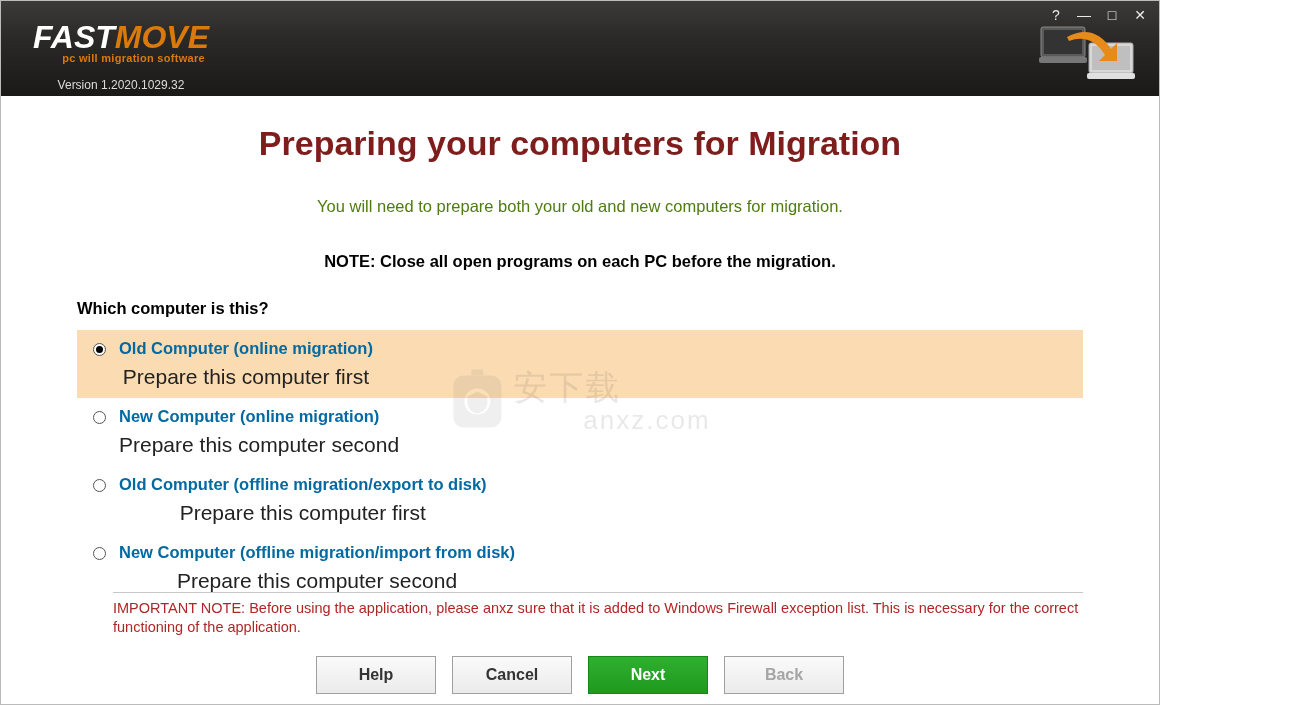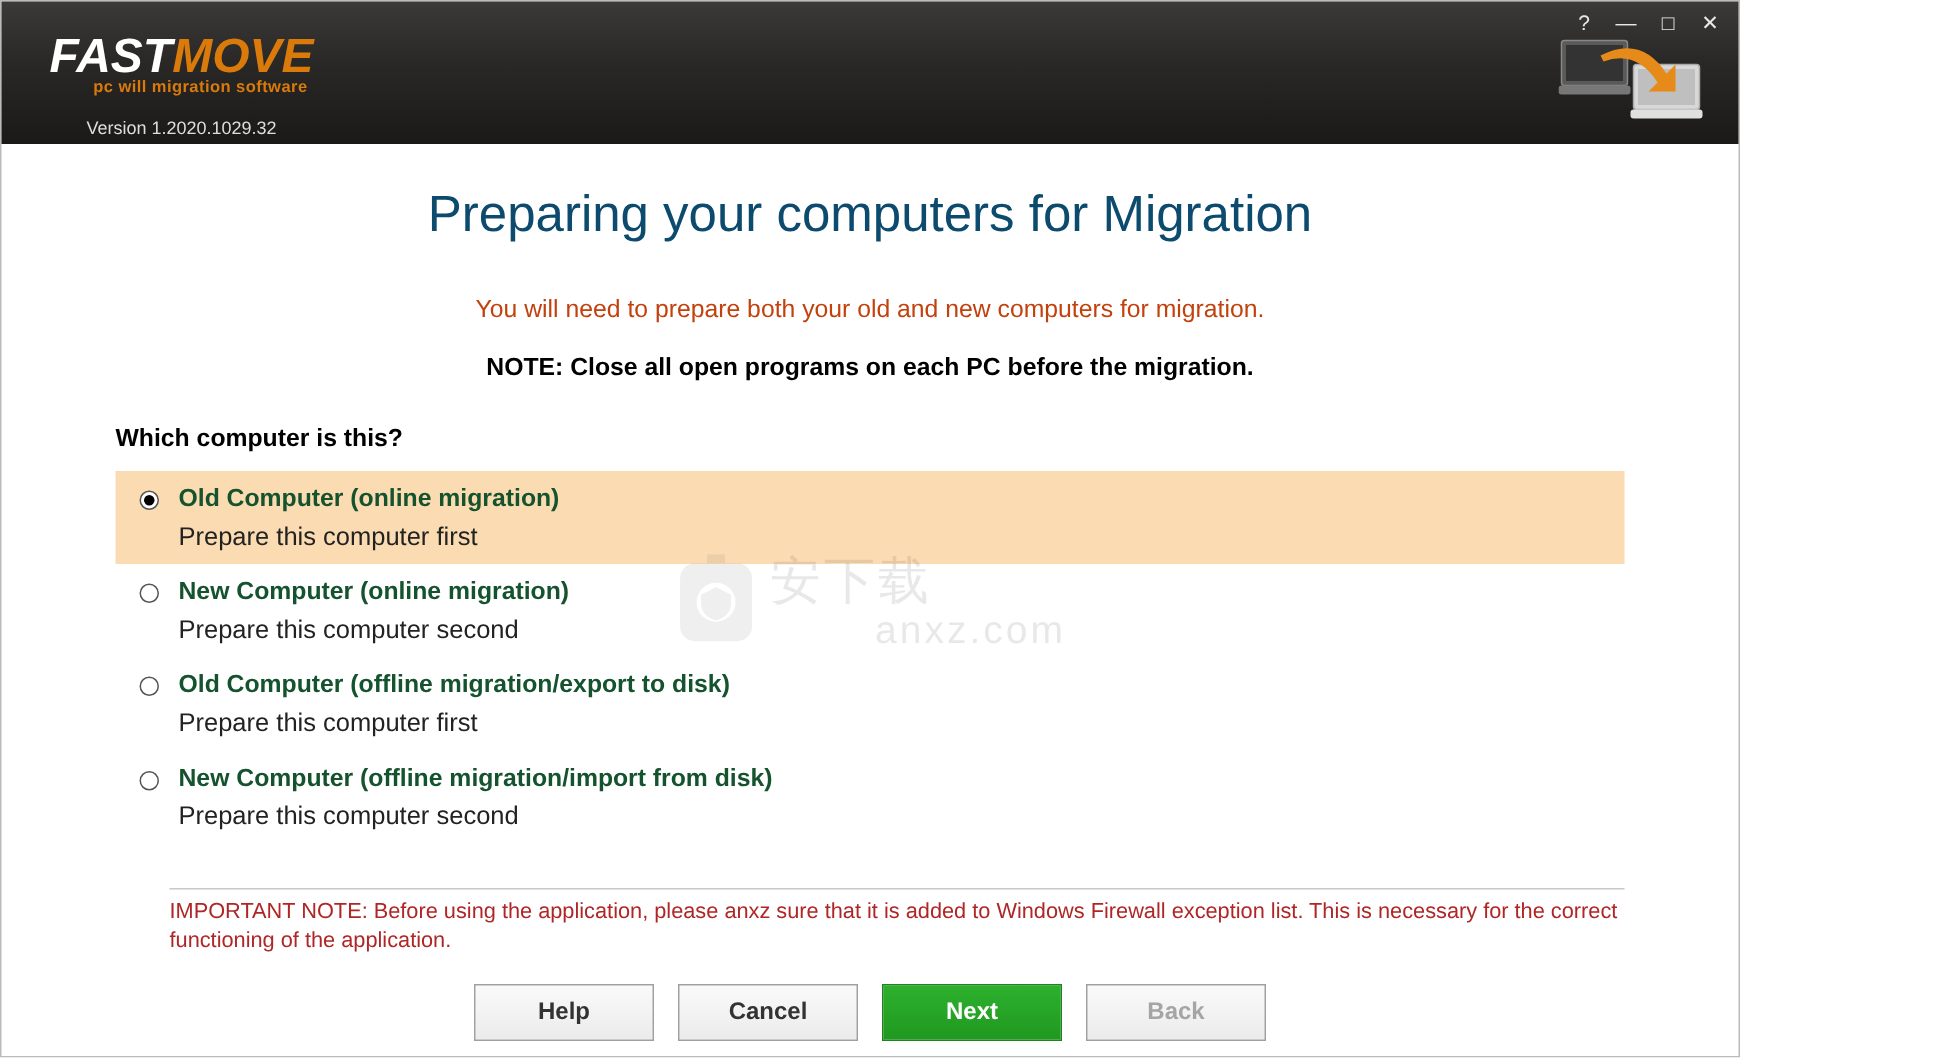--- a/index.html
+++ b/index.html
@@ -79,31 +79,31 @@
       right: 20px;
       top: 24px;
     }
     .content {
       flex: 1;
       padding: 28px 76px 0 76px;
       position: relative;
       overflow: hidden;
     }
     .page-title {
-      color: #0c4a6e;
+      color: #7f1d1d;
       font-size: 34px;
-      font-weight: 400;
+      font-weight: 700;
       text-align: center;
       margin-bottom: 34px;
     }
     .intro {
       text-align: center;
       font-size: 16.5px;
-      color: #c2410c;
-      margin-bottom: 20px;
+      color: #4d7c0f;
+      margin-bottom: 36px;
     }
     .note-bold {
       text-align: center;
       font-size: 16.5px;
       font-weight: 700;
       color: #000;
       margin-bottom: 28px;
     }
     .prompt {
       font-size: 16.5px;
@@ -139,29 +139,30 @@
       content: '';
       position: absolute;
       top: 2px;
       left: 2px;
       width: 7px;
       height: 7px;
       border-radius: 50%;
       background: #000;
     }
     .opt-text .opt-label {
-      color: #14532d;
+      color: #0369a1;
       font-size: 16.5px;
       font-weight: 700;
       line-height: 1.55;
     }
     .opt-text .opt-desc {
       color: #222;
-      font-size: 17px;
+      font-size: 21px;
       line-height: 1.45;
+      text-align: center;
     }
     .bottom-area {
       position: absolute;
       left: 76px;
       right: 76px;
       bottom: 0;
     }
     .separator {
       height: 1px;
       background: #c8c8c8;

